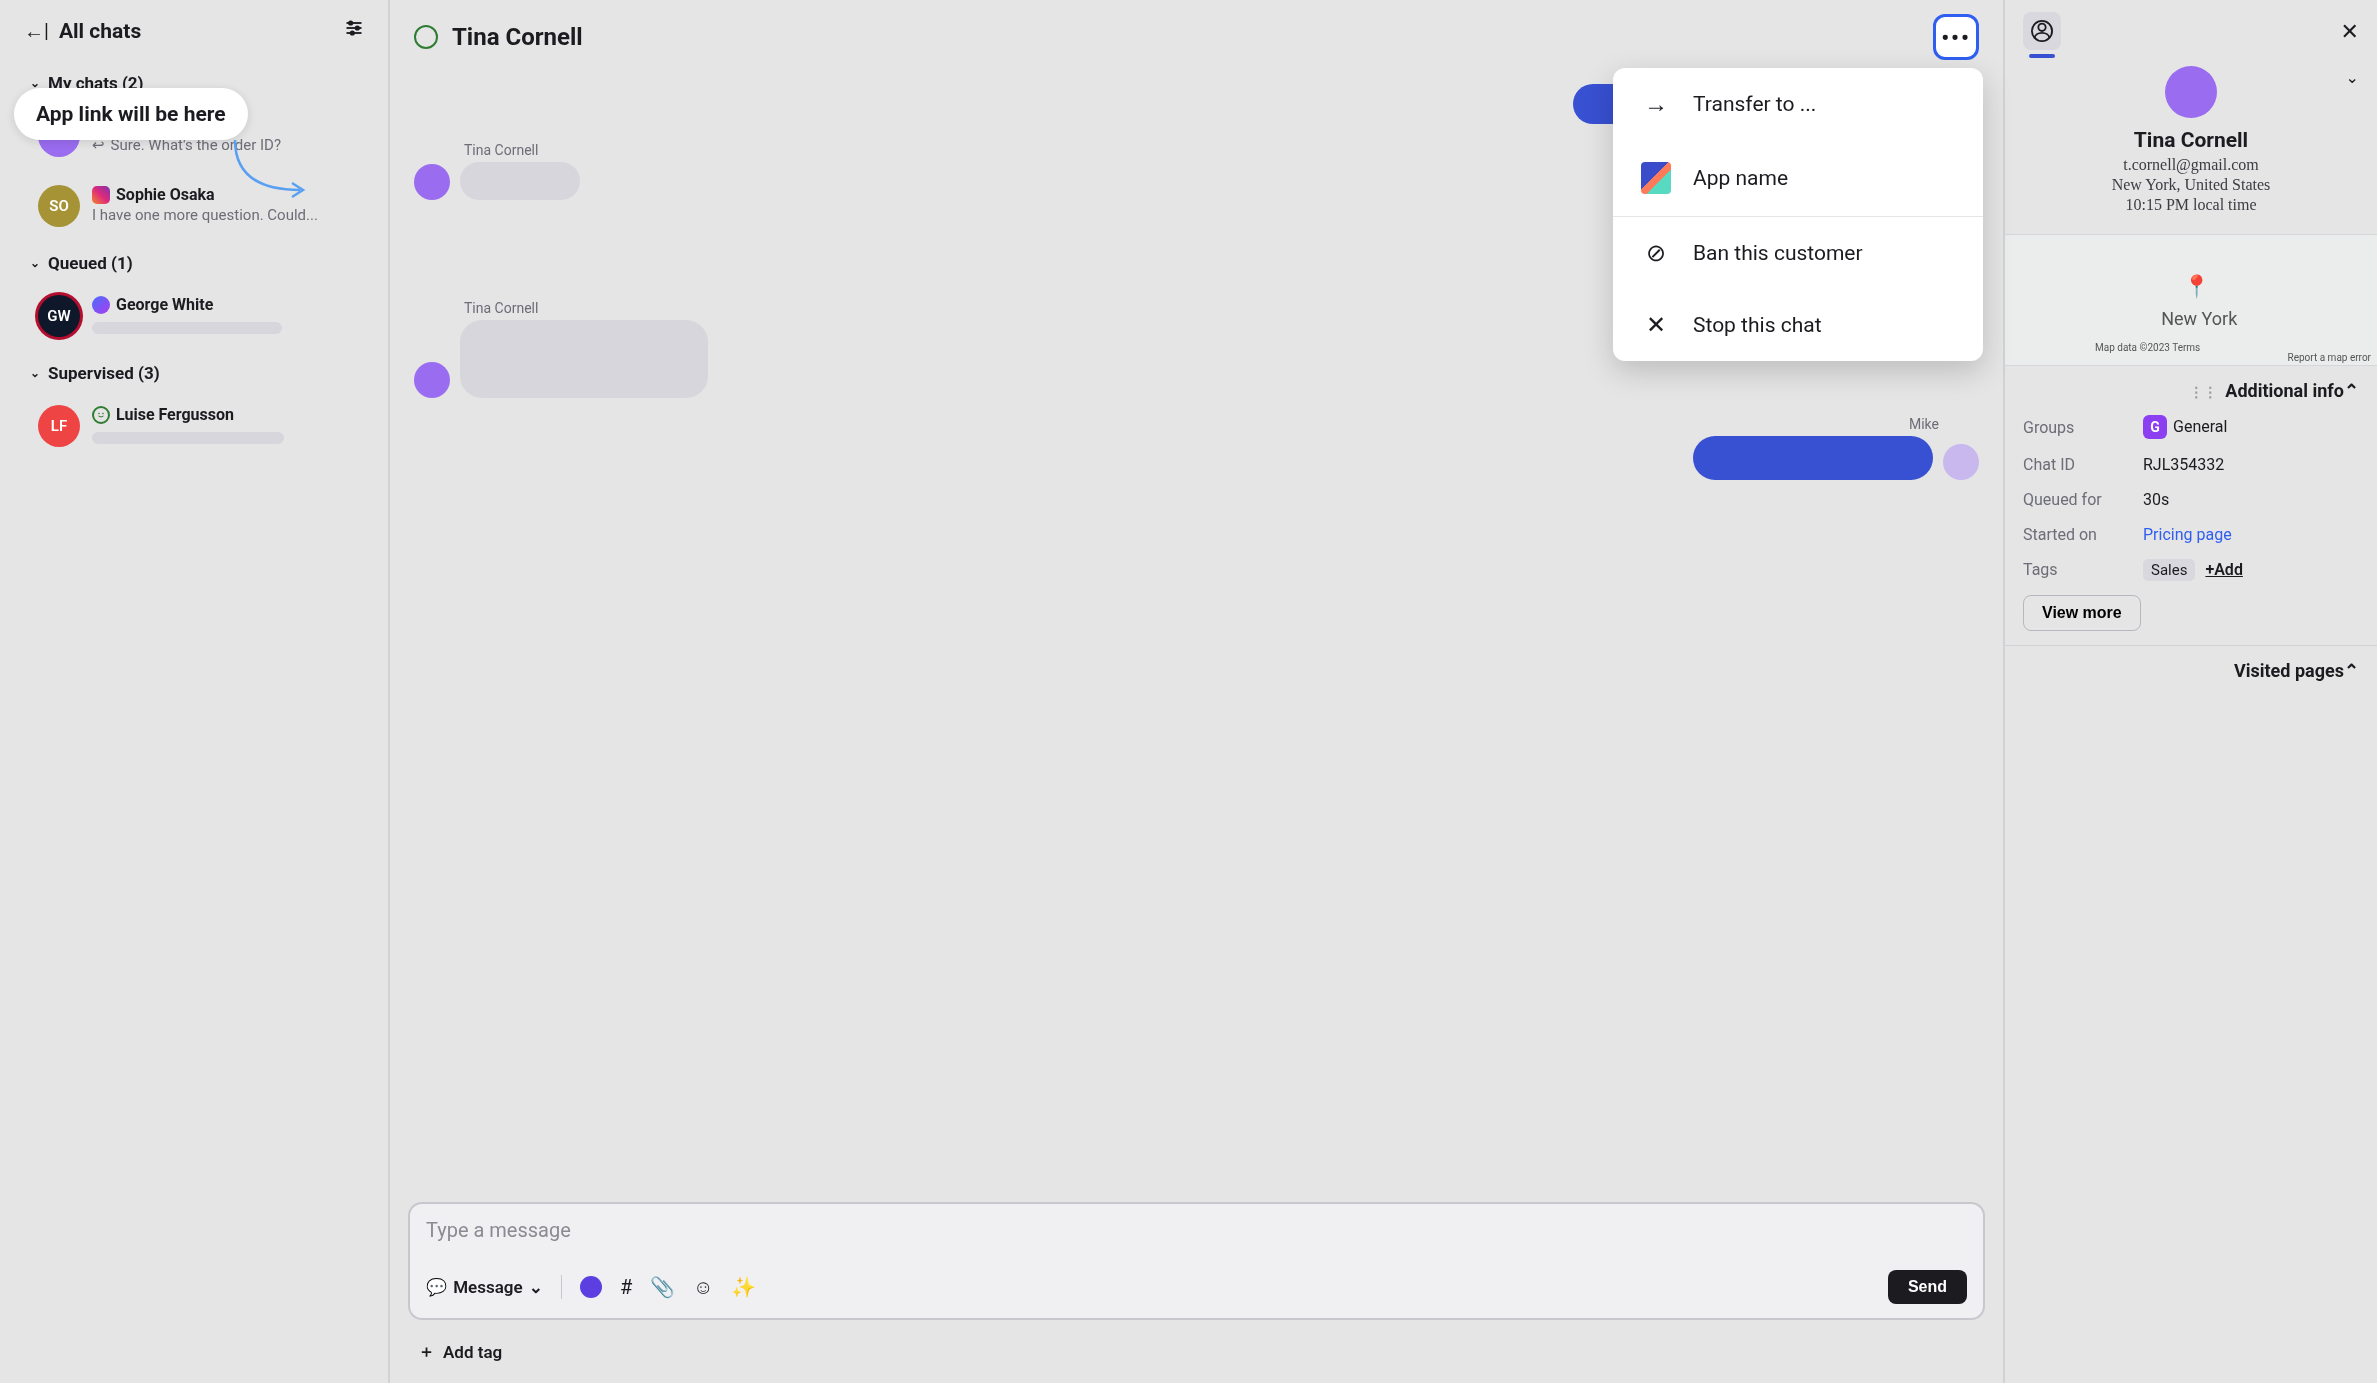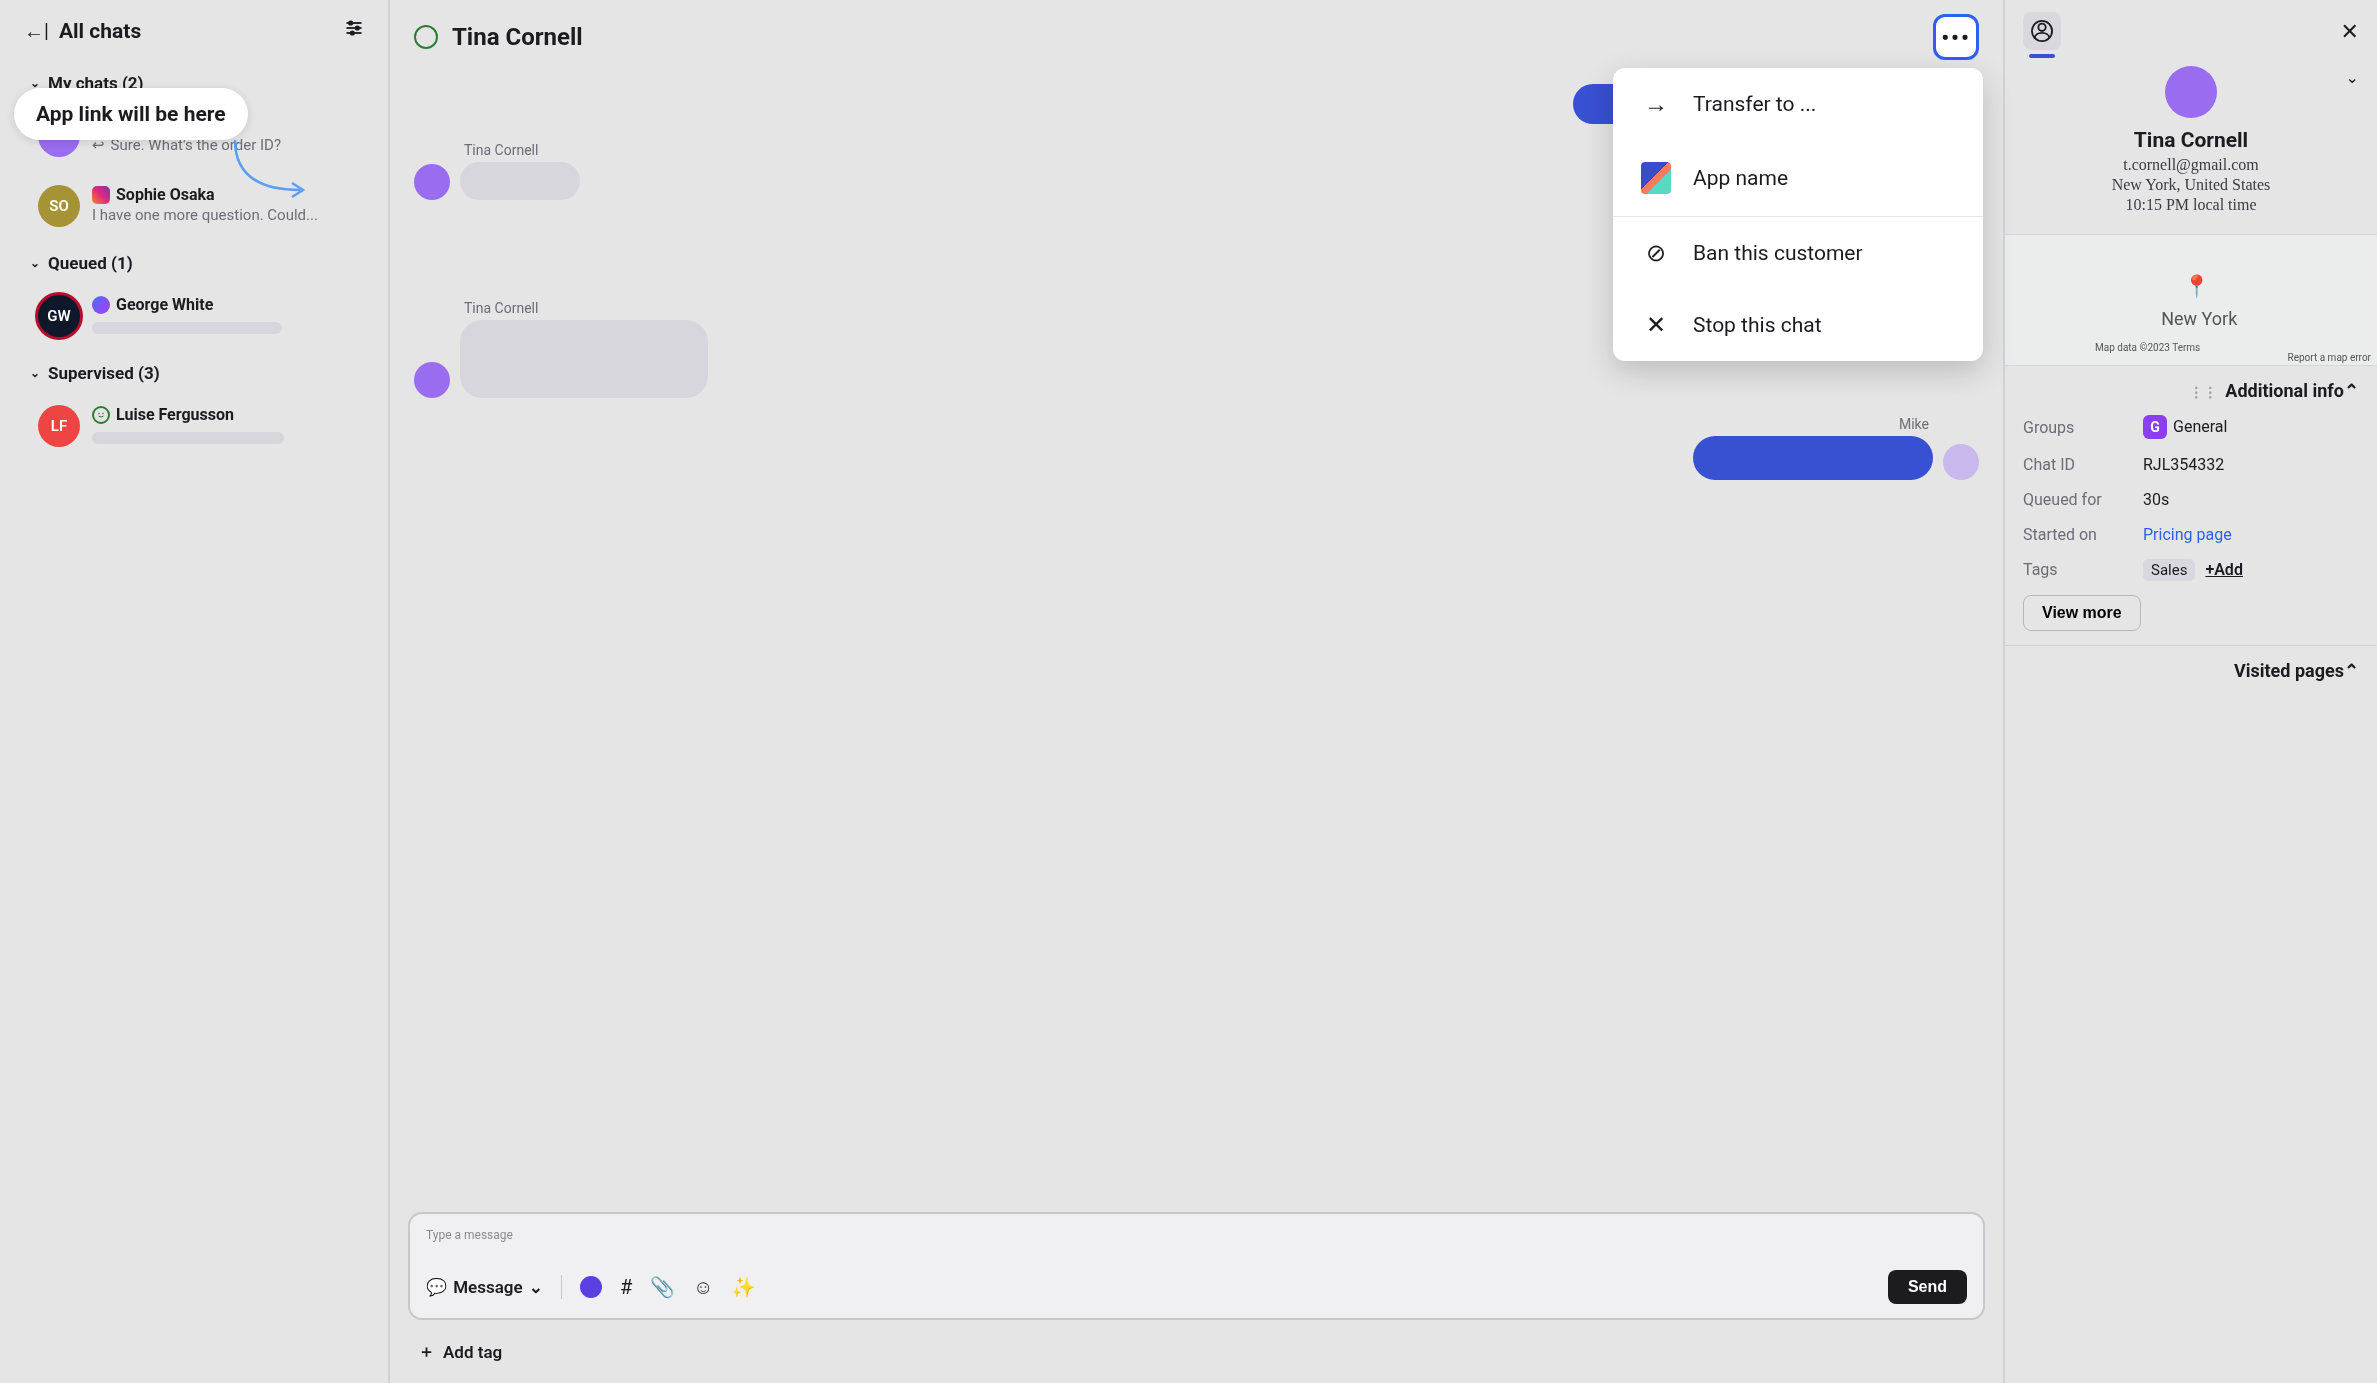--- a/index.html
+++ b/index.html
@@ -44,30 +44,30 @@
 
 .dropdown { position: absolute; top: 68px; right: 20px; width: 370px; background: #fff; border-radius: 12px; box-shadow: 0 10px 30px rgba(0,0,0,0.18); overflow: hidden; z-index: 10; }
 .dropdown-item { display: flex; align-items: center; gap: 22px; padding: 22px 28px; font-size: 21px; cursor: pointer; }
 .dropdown-divider { height: 1px; background: #e5e5ea; }
 .dd-icon { width: 30px; font-size: 24px; display: flex; justify-content: center; }
 .app-icon-box { width: 32px; height: 32px; background: linear-gradient(135deg,#3b4cca 45%,#ff7a59 45% 60%,#58d9c1 60%); border-radius: 4px; }
 
 .messages { flex: 1; padding: 10px 24px 0 24px; overflow: hidden; position: relative; }
 .msg-group { margin-bottom: 18px; }
 .msg-sender { font-size: 14px; color: #6d6d78; margin-left: 50px; margin-bottom: 4px; }
-.msg-sender.right { text-align: right; margin-right: 50px; margin-left: 0; }
+.msg-sender.right { text-align: right; margin-right: 40px; margin-left: 0; }
 .msg-row { display: flex; align-items: flex-end; gap: 10px; }
 .msg-row.right { justify-content: flex-end; }
 .msg-avatar { width: 36px; height: 36px; border-radius: 50%; flex-shrink: 0; }
 .bubble { border-radius: 22px; padding: 14px 18px; }
 .bubble.grey { background: #d6d6dc; }
 .bubble.blue { background: #3850d2; }
 
 .composer { margin: 8px 18px; background: #f0f0f3; border: 2px solid #c7c7ce; border-radius: 14px; padding: 14px 16px; }
-.composer-input { color: #8a8a92; font-size: 12px; margin-bottom: 28px; }
+.composer-input { color: #8a8a92; font-size: 20px; margin-bottom: 28px; }
 .composer-toolbar { display: flex; align-items: center; justify-content: space-between; }
 .composer-left { display: flex; align-items: center; gap: 18px; }
 .composer-mode { display: flex; align-items: center; gap: 6px; font-weight: 600; font-size: 17px; cursor: pointer; }
 .tb-divider { width: 1px; height: 24px; background: #c7c7ce; }
 .tb-icon { font-size: 20px; cursor: pointer; }
 .mic-icon { width: 22px; height: 22px; background: #5b3fe0; border-radius: 50%; display: inline-block; }
 .send-btn { background: #1b1b20; color: #fff; border: none; padding: 8px 20px; border-radius: 8px; font-size: 16px; font-weight: 600; cursor: pointer; }
 
 .add-tag { display: flex; align-items: center; gap: 8px; padding: 12px 28px 20px; font-weight: 600; font-size: 17px; cursor: pointer; }
 

